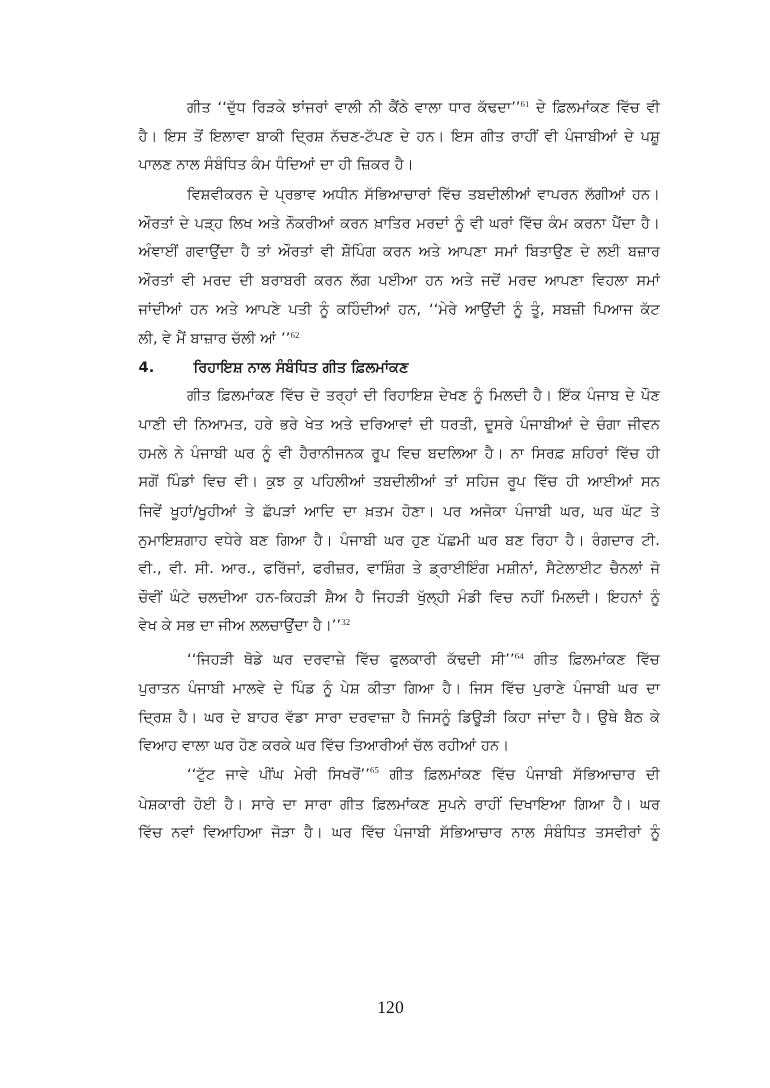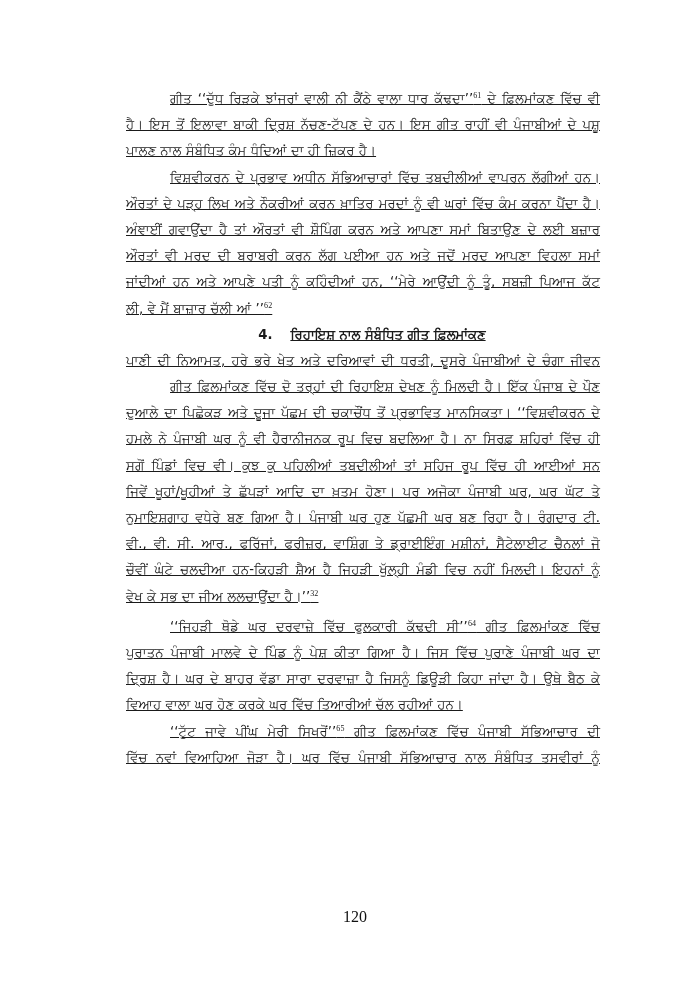--- a/index.html
+++ b/index.html
@@ -13,21 +13,20 @@
       position: relative;
       overflow: hidden;
       font-family: "DejaVu Sans", sans-serif;
       color: #1a1a1a;
     }
     .page {
       position: absolute;
       left: 126px;
       top: 86px;
       width: 474px;
-      text-decoration: underline;
     }
     .line {
       height: 26.2px;
       line-height: 26.2px;
       font-size: 13.2px;
       white-space: nowrap;
       text-align: justify;
       text-align-last: justify;
       letter-spacing: 0.1px;
     }
@@ -42,21 +41,20 @@
       font-size: 8px;
       line-height: 0;
       vertical-align: 5px;
     }
     .heading {
       height: 26.2px;
       line-height: 26.2px;
       font-size: 13.2px;
       font-weight: bold;
       white-space: nowrap;
-      text-align: center;
     }
     .heading .num {
       display: inline-block;
       width: 50px;
     }
     .page-number {
       position: absolute;
       top: 908px;
       left: 0;
       width: 710px;
@@ -84,39 +82,39 @@
     <div class="line">ਔਰਤਾਂ ਵੀ ਮਰਦ ਦੀ ਬਰਾਬਰੀ ਕਰਨ ਲੱਗ ਪਈਆ ਹਨ ਅਤੇ ਜਦੋਂ ਮਰਦ ਆਪਣਾ ਵਿਹਲਾ ਸਮਾਂ</div>
     <div class="line">ਜਾਂਦੀਆਂ ਹਨ ਅਤੇ ਆਪਣੇ ਪਤੀ ਨੂੰ ਕਹਿੰਦੀਆਂ ਹਨ, ‘‘ਮੇਰੇ ਆਉਂਦੀ ਨੂੰ ਤੂੰ, ਸਬਜ਼ੀ ਪਿਆਜ ਕੱਟ</div>
     <div class="line last"><span>ਲੀ, ਵੇ ਮੈਂ ਬਾਜ਼ਾਰ ਚੱਲੀ ਆਂ ’’</span><sup>62</sup></div>
   </div>
 
   <div class="heading">
     <span class="num">4.</span><span>ਰਿਹਾਇਸ਼ ਨਾਲ ਸੰਬੰਧਿਤ ਗੀਤ ਫ਼ਿਲਮਾਂਕਣ</span>
   </div>
 
   <div>
+    <div class="line indent">ਗੀਤ ਫ਼ਿਲਮਾਂਕਣ ਵਿੱਚ ਦੋ ਤਰ੍ਹਾਂ ਦੀ ਰਿਹਾਇਸ਼ ਦੇਖਣ ਨੂੰ ਮਿਲਦੀ ਹੈ। ਇੱਕ ਪੰਜਾਬ ਦੇ ਪੌਣ</div>
     <div class="line">ਪਾਣੀ ਦੀ ਨਿਆਮਤ, ਹਰੇ ਭਰੇ ਖੇਤ ਅਤੇ ਦਰਿਆਵਾਂ ਦੀ ਧਰਤੀ, ਦੂਸਰੇ ਪੰਜਾਬੀਆਂ ਦੇ ਚੰਗਾ ਜੀਵਨ</div>
-    <div class="line indent">ਗੀਤ ਫ਼ਿਲਮਾਂਕਣ ਵਿੱਚ ਦੋ ਤਰ੍ਹਾਂ ਦੀ ਰਿਹਾਇਸ਼ ਦੇਖਣ ਨੂੰ ਮਿਲਦੀ ਹੈ। ਇੱਕ ਪੰਜਾਬ ਦੇ ਪੌਣ</div>
-    <div class="line">ਦੁਆਲੇ ਦਾ ਪਿਛੋਕੜ ਅਤੇ ਦੂਜਾ ਪੱਛਮ ਦੀ ਚਕਾਚੌਂਧ ਤੋਂ ਪ੍ਰਭਾਵਿਤ ਮਾਨਸਿਕਤਾ। ‘‘ਵਿਸ਼ਵੀਕਰਨ ਦੇ</div>
     <div class="line">ਹਮਲੇ ਨੇ ਪੰਜਾਬੀ ਘਰ ਨੂੰ ਵੀ ਹੈਰਾਨੀਜਨਕ ਰੂਪ ਵਿਚ  ਬਦਲਿਆ ਹੈ। ਨਾ ਸਿਰਫ਼ ਸ਼ਹਿਰਾਂ ਵਿੱਚ ਹੀ</div>
     <div class="line">ਸਗੋਂ ਪਿੰਡਾਂ ਵਿਚ ਵੀ। ਕੁਝ ਕੁ ਪਹਿਲੀਆਂ ਤਬਦੀਲੀਆਂ ਤਾਂ ਸਹਿਜ ਰੂਪ ਵਿੱਚ ਹੀ ਆਈਆਂ ਸਨ</div>
     <div class="line">ਜਿਵੇਂ ਖੂਹਾਂ/ਖੂਹੀਆਂ ਤੇ ਛੱਪੜਾਂ ਆਦਿ ਦਾ ਖ਼ਤਮ ਹੋਣਾ। ਪਰ ਅਜੋਕਾ ਪੰਜਾਬੀ ਘਰ, ਘਰ ਘੱਟ ਤੇ</div>
     <div class="line">ਨੁਮਾਇਸ਼ਗਾਹ ਵਧੇਰੇ ਬਣ ਗਿਆ ਹੈ। ਪੰਜਾਬੀ ਘਰ ਹੁਣ ਪੱਛਮੀ ਘਰ ਬਣ ਰਿਹਾ ਹੈ। ਰੰਗਦਾਰ ਟੀ.</div>
     <div class="line">ਵੀ., ਵੀ. ਸੀ. ਆਰ., ਫਰਿੱਜਾਂ, ਫਰੀਜ਼ਰ, ਵਾਸ਼ਿੰਗ ਤੇ ਡ੍ਰਾਈਇੰਗ ਮਸ਼ੀਨਾਂ, ਸੈਟੇਲਾਈਟ ਚੈਨਲਾਂ ਜੋ</div>
     <div class="line">ਚੌਵੀਂ ਘੰਟੇ ਚਲਦੀਆ ਹਨ-ਕਿਹੜੀ ਸ਼ੈਅ ਹੈ ਜਿਹੜੀ ਖੁੱਲ੍ਹੀ ਮੰਡੀ ਵਿਚ ਨਹੀਂ ਮਿਲਦੀ। ਇਹਨਾਂ ਨੂੰ</div>
     <div class="line last"><span>ਵੇਖ ਕੇ ਸਭ ਦਾ ਜੀਅ ਲਲਚਾਉਂਦਾ ਹੈ।’’</span><sup>32</sup></div>
   </div>
 
   <div style="margin-top:4px;">
     <div class="line indent"><span>‘‘ਜਿਹੜੀ ਥੋਡੇ ਘਰ ਦਰਵਾਜ਼ੇ ਵਿੱਚ ਫੁਲਕਾਰੀ ਕੱਢਦੀ ਸੀ’’</span><sup>64</sup><span> ਗੀਤ ਫ਼ਿਲਮਾਂਕਣ ਵਿੱਚ</span></div>
     <div class="line">ਪੁਰਾਤਨ ਪੰਜਾਬੀ ਮਾਲਵੇ ਦੇ ਪਿੰਡ ਨੂੰ ਪੇਸ਼ ਕੀਤਾ ਗਿਆ ਹੈ। ਜਿਸ ਵਿੱਚ ਪੁਰਾਣੇ ਪੰਜਾਬੀ ਘਰ ਦਾ</div>
     <div class="line">ਦ੍ਰਿਸ਼ ਹੈ। ਘਰ ਦੇ ਬਾਹਰ ਵੱਡਾ ਸਾਰਾ ਦਰਵਾਜ਼ਾ ਹੈ ਜਿਸਨੂੰ ਡਿਊੜੀ ਕਿਹਾ ਜਾਂਦਾ ਹੈ। ਉਥੇ ਬੈਠ ਕੇ</div>
     <div class="line last">ਵਿਆਹ ਵਾਲਾ ਘਰ ਹੋਣ ਕਰਕੇ ਘਰ ਵਿੱਚ ਤਿਆਰੀਆਂ ਚੱਲ ਰਹੀਆਂ ਹਨ।</div>
   </div>
 
   <div>
     <div class="line indent"><span>‘‘ਟੁੱਟ ਜਾਵੇ ਪੀਂਘ ਮੇਰੀ ਸਿਖਰੋਂ’’</span><sup>65</sup><span> ਗੀਤ ਫ਼ਿਲਮਾਂਕਣ ਵਿੱਚ ਪੰਜਾਬੀ ਸੱਭਿਆਚਾਰ ਦੀ</span></div>
+    <div class="line">ਪੇਸ਼ਕਾਰੀ ਹੋਈ ਹੈ। ਸਾਰੇ ਦਾ ਸਾਰਾ ਗੀਤ ਫ਼ਿਲਮਾਂਕਣ ਸੁਪਨੇ ਰਾਹੀਂ ਦਿਖਾਇਆ ਗਿਆ ਹੈ। ਘਰ</div>
     <div class="line">ਵਿੱਚ ਨਵਾਂ ਵਿਆਹਿਆ ਜੋੜਾ ਹੈ। ਘਰ ਵਿੱਚ ਪੰਜਾਬੀ ਸੱਭਿਆਚਾਰ ਨਾਲ ਸੰਬੰਧਿਤ ਤਸਵੀਰਾਂ ਨੂੰ</div>
   </div>
 
 </div>
 
 <div class="page-number">120</div>
 
 </body></html>

